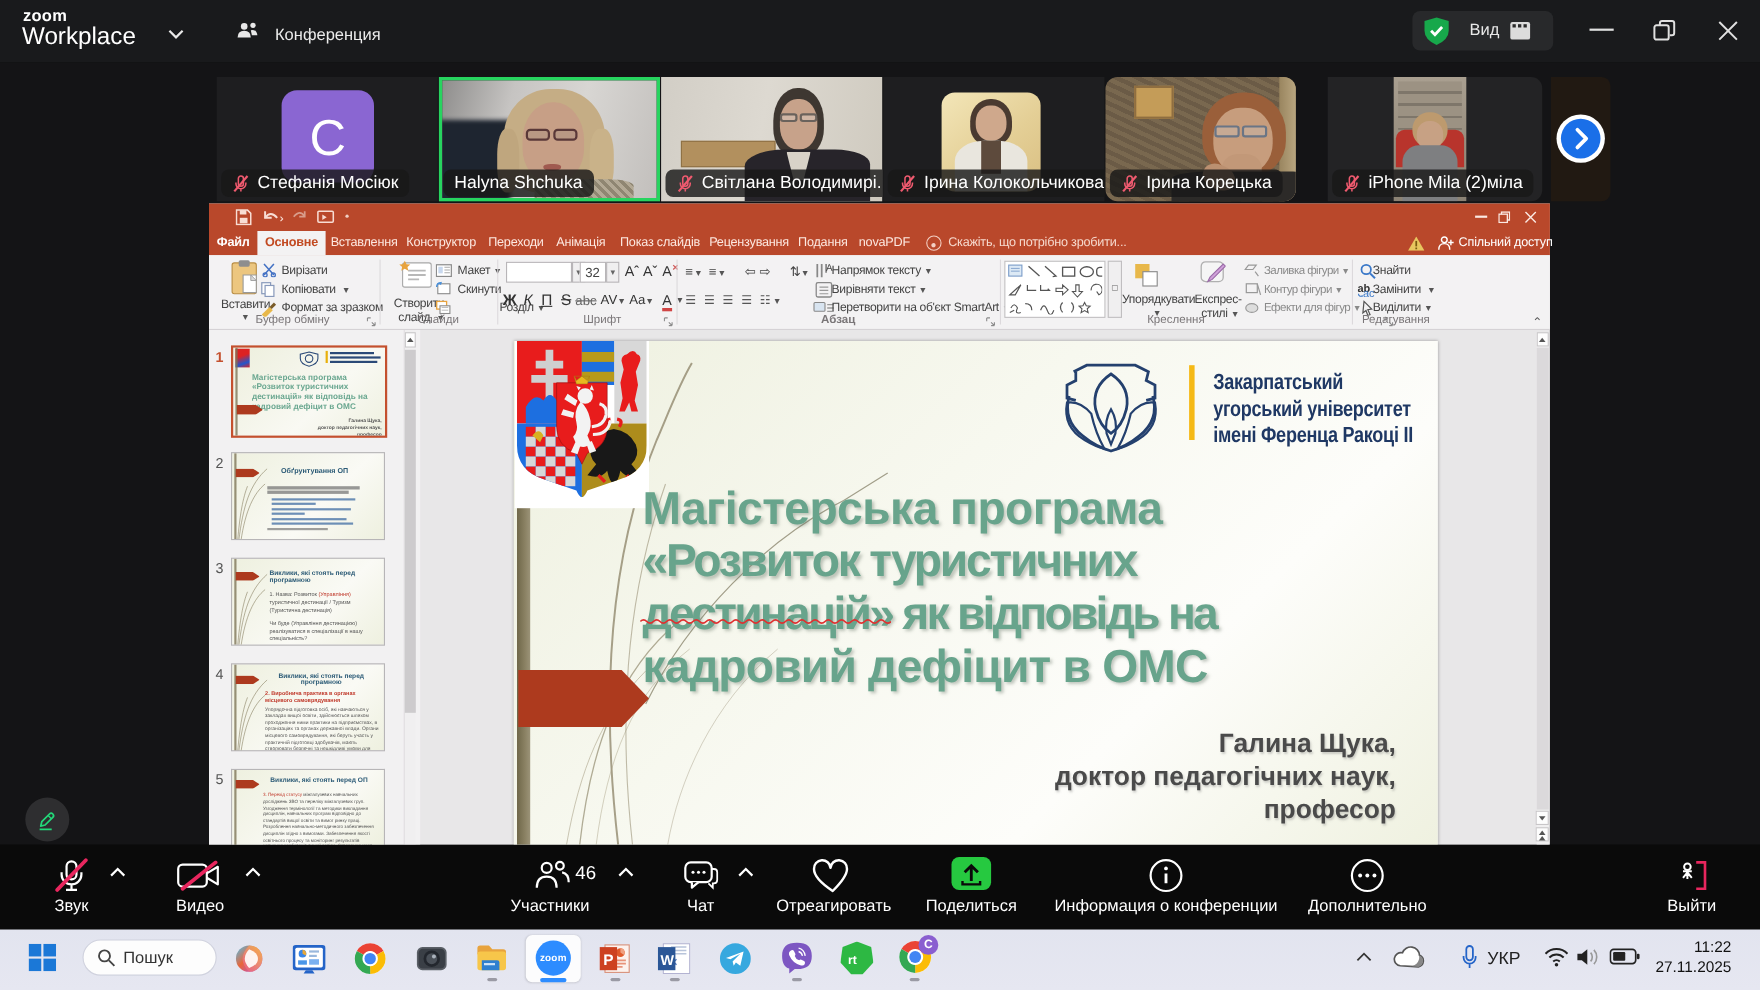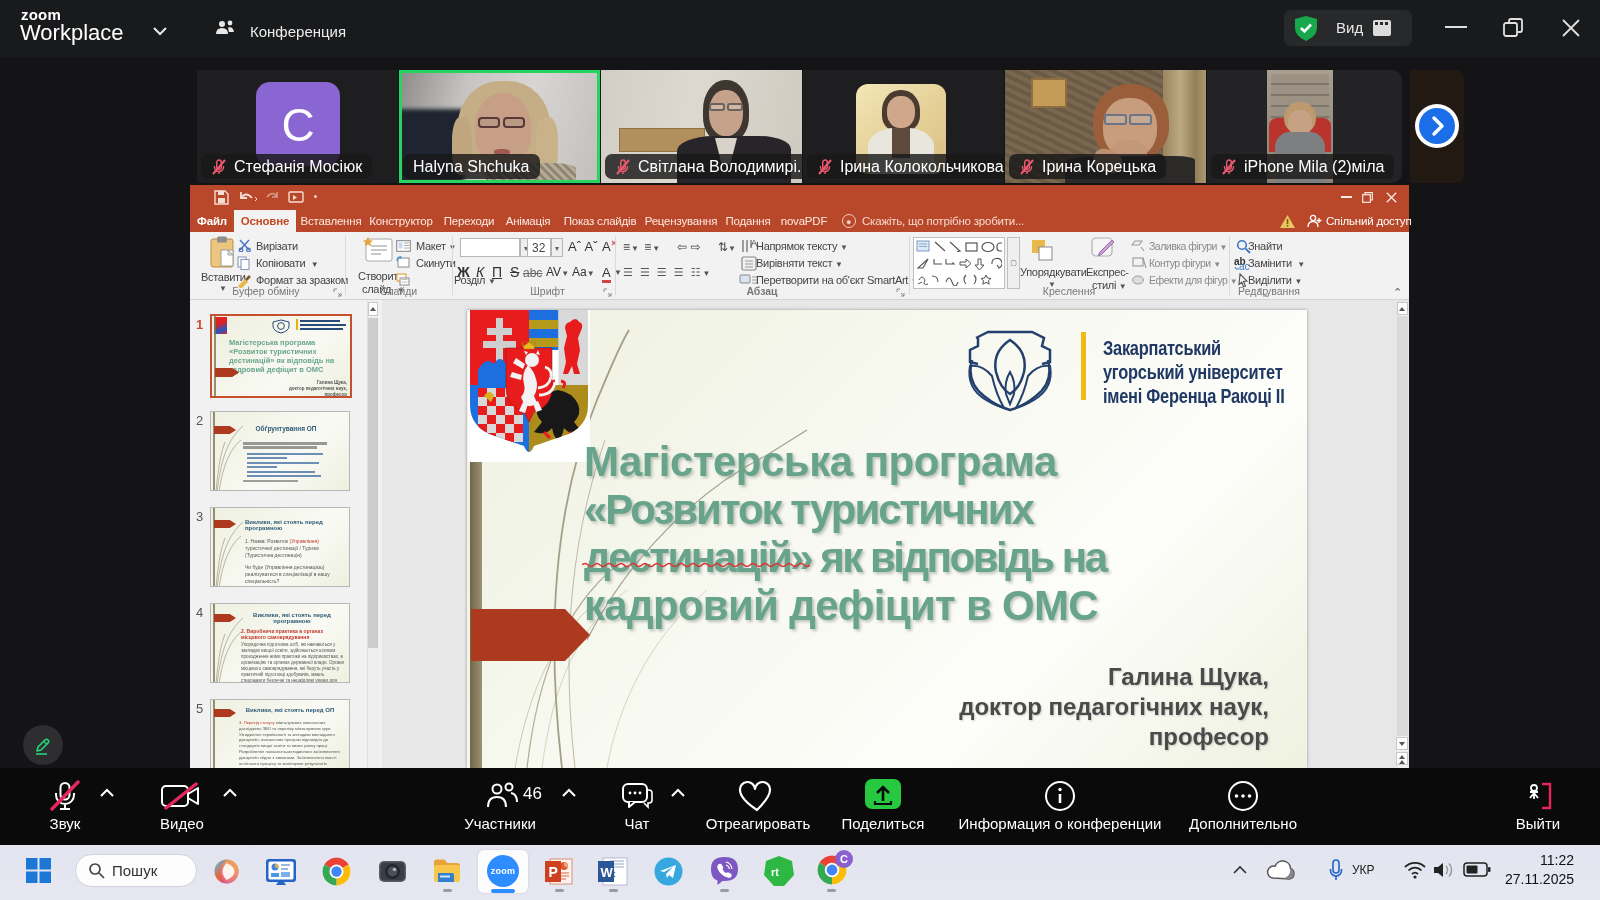--- a/index.html
+++ b/index.html
@@ -123,21 +123,21 @@
         <div class="abs" style="left:31px;top:12px;width:28px;height:32px;border-radius:46%;background:#cfa88c;"></div>
         <div class="abs" style="left:12px;top:44px;width:66px;height:46px;border-radius:40% 40% 0 0;background:#e9e6de;"></div>
         <div class="abs" style="left:36px;top:44px;width:18px;height:30px;background:#5d4a3c;"></div>
       </div>
       <div class="vlabel"><svg width="16" height="16" viewBox="0 0 16 16">
             <path d="M8 1 a2.3 2.3 0 0 1 2.3 2.3 V8 a2.3 2.3 0 0 1-4.6 0 V3.3 A2.3 2.3 0 0 1 8 1 Z M3.5 7 v1 a4.5 4.5 0 0 0 9 0 V7 M8 12.5 V15" stroke="#ef5a6f" stroke-width="1.4" fill="none"></path>
             <path d="M2 15 L14 1" stroke="#ef5a6f" stroke-width="2"></path>
           </svg>Ірина Колокольчикова</div>
     </div>
 
-    <div class="tile" style="left:1005px;width:201px;background:repeating-linear-gradient(25deg,#6b5b46 0 4px,#79684f 4px 8px);">
+    <div class="tile" style="left:1005px;width:173px;background:repeating-linear-gradient(25deg,#6b5b46 0 4px,#79684f 4px 8px);border-radius:11px;">
       <div class="abs" style="left:158px;top:0;width:43px;height:113px;background:linear-gradient(90deg,#99855f,#bdaa84 40%,#93805a 75%,#ab9871);"></div>
       <div class="abs" style="left:26px;top:8px;width:36px;height:30px;background:#c49c58;border:2px solid #8f6e40;"></div>
       <div class="abs" style="left:88px;top:14px;width:76px;height:76px;border-radius:48% 48% 42% 42%;background:#9a5f3a;"></div>
       <div class="abs" style="left:98px;top:28px;width:54px;height:60px;border-radius:46%;background:#c79d7d;"></div>
       <div class="abs" style="left:99px;top:44px;width:23px;height:11px;border:2px solid #6a7585;border-radius:3px;background:rgba(200,210,220,0.25);"></div>
       <div class="abs" style="left:124px;top:44px;width:23px;height:11px;border:2px solid #6a7585;border-radius:3px;background:rgba(200,210,220,0.25);"></div>
       <div class="abs" style="left:106px;top:70px;width:36px;height:30px;border-radius:42%;background:#c29878;"></div>
       <div class="abs" style="left:60px;top:86px;width:130px;height:27px;border-radius:25% 15% 0 0;background:#2c2a28;"></div>
       <div class="abs" style="left:88px;top:80px;width:30px;height:22px;border-radius:45%;background:#bb9070;transform:rotate(25deg);"></div>
       <div class="vlabel"><svg width="16" height="16" viewBox="0 0 16 16">
@@ -786,21 +786,21 @@
         <path d="M2 9 L8 3 L14 9" stroke="#333" stroke-width="1.6" fill="none"></path>
       </svg>
     <svg class="abs" style="left:1264px;top:15px;" width="32" height="21" viewBox="0 0 32 21">
         <path d="M9 18 a6 6 0 1 1 2-11.8 a8 8 0 0 1 15.5 2.3 a5.5 5.5 0 0 1-1 10.5 z" fill="#fff" stroke="#555" stroke-width="1.5"></path>
         <path d="M16 18 a8 8 0 0 0 10-9.5 a5.5 5.5 0 0 1-0.5 10.5 z" fill="#888"></path>
       </svg>
     <svg class="abs" style="left:1328px;top:13px;" width="16" height="24" viewBox="0 0 16 24">
         <path d="M8 2 a3 3 0 0 1 3 3 v7 a3 3 0 0 1-6 0 V5 a3 3 0 0 1 3-3z" fill="none" stroke="#2464c8" stroke-width="1.6"></path>
         <path d="M2.5 11 v1.5 a5.5 5.5 0 0 0 11 0 V11 M8 18.5 V22" stroke="#2464c8" stroke-width="1.6" fill="none"></path>
       </svg>
-    <div class="abs" style="left:1352px;top:18px;color:#222;font-size:12px;">УКР</div>
+    <div class="abs" style="left:1352px;top:18px;color:#222;font-size:16px;">УКР</div>
     <svg class="abs" style="left:1404px;top:16px;" width="22" height="18" viewBox="0 0 22 18">
         <path d="M1 6 a14 14 0 0 1 20 0 M4.5 9.5 a9 9 0 0 1 13 0 M8 13 a4.5 4.5 0 0 1 6 0" stroke="#222" stroke-width="1.8" fill="none"></path>
         <circle cx="11" cy="16" r="1.6" fill="#222"></circle>
       </svg>
     <svg class="abs" style="left:1432px;top:15px;" width="24" height="20" viewBox="0 0 24 20">
         <path d="M2 7 h4 l5-4 v14 l-5-4 H2 z" fill="#222"></path>
         <path d="M14 6 a6 6 0 0 1 0 8 M17 3.5 a9.5 9.5 0 0 1 0 13" stroke="#999" stroke-width="1.5" fill="none"></path>
       </svg>
     <svg class="abs" style="left:1463px;top:16px;" width="28" height="17" viewBox="0 0 28 17">
         <rect x="1" y="2" width="23" height="13" rx="3" stroke="#222" stroke-width="1.5" fill="none"></rect>

